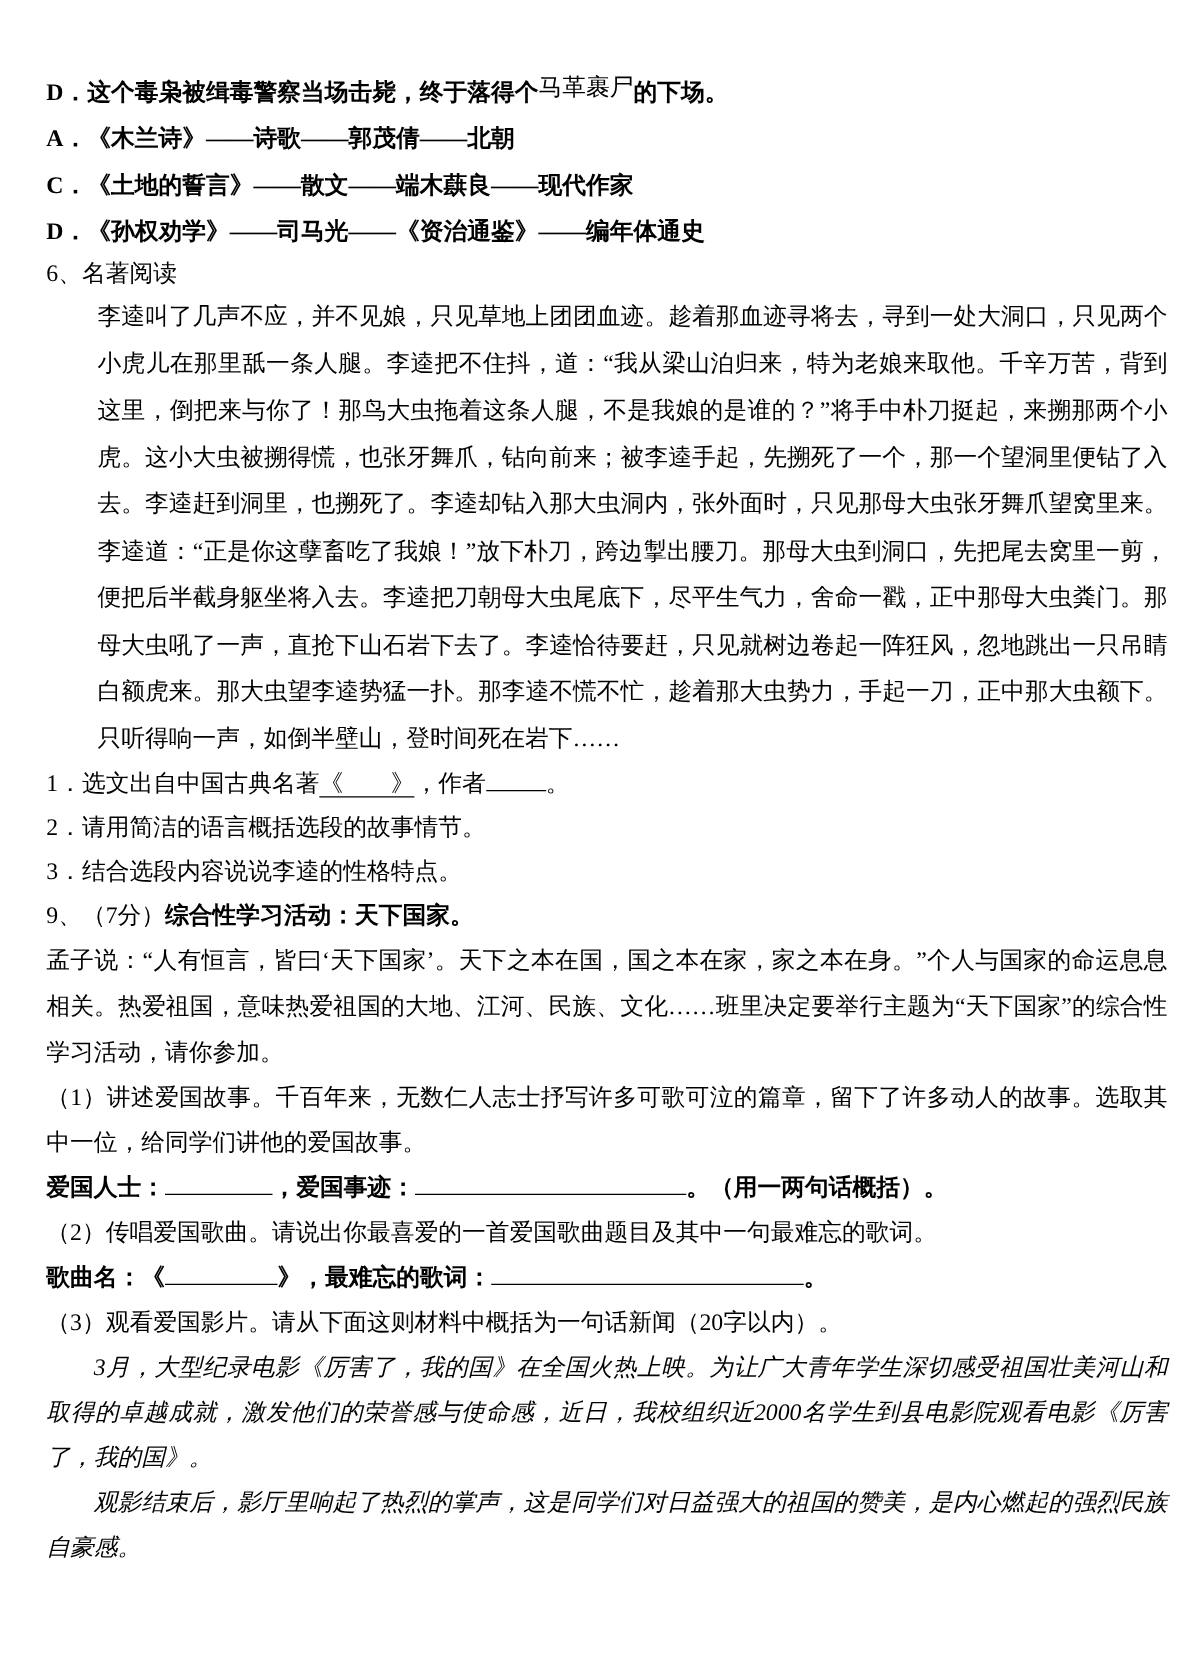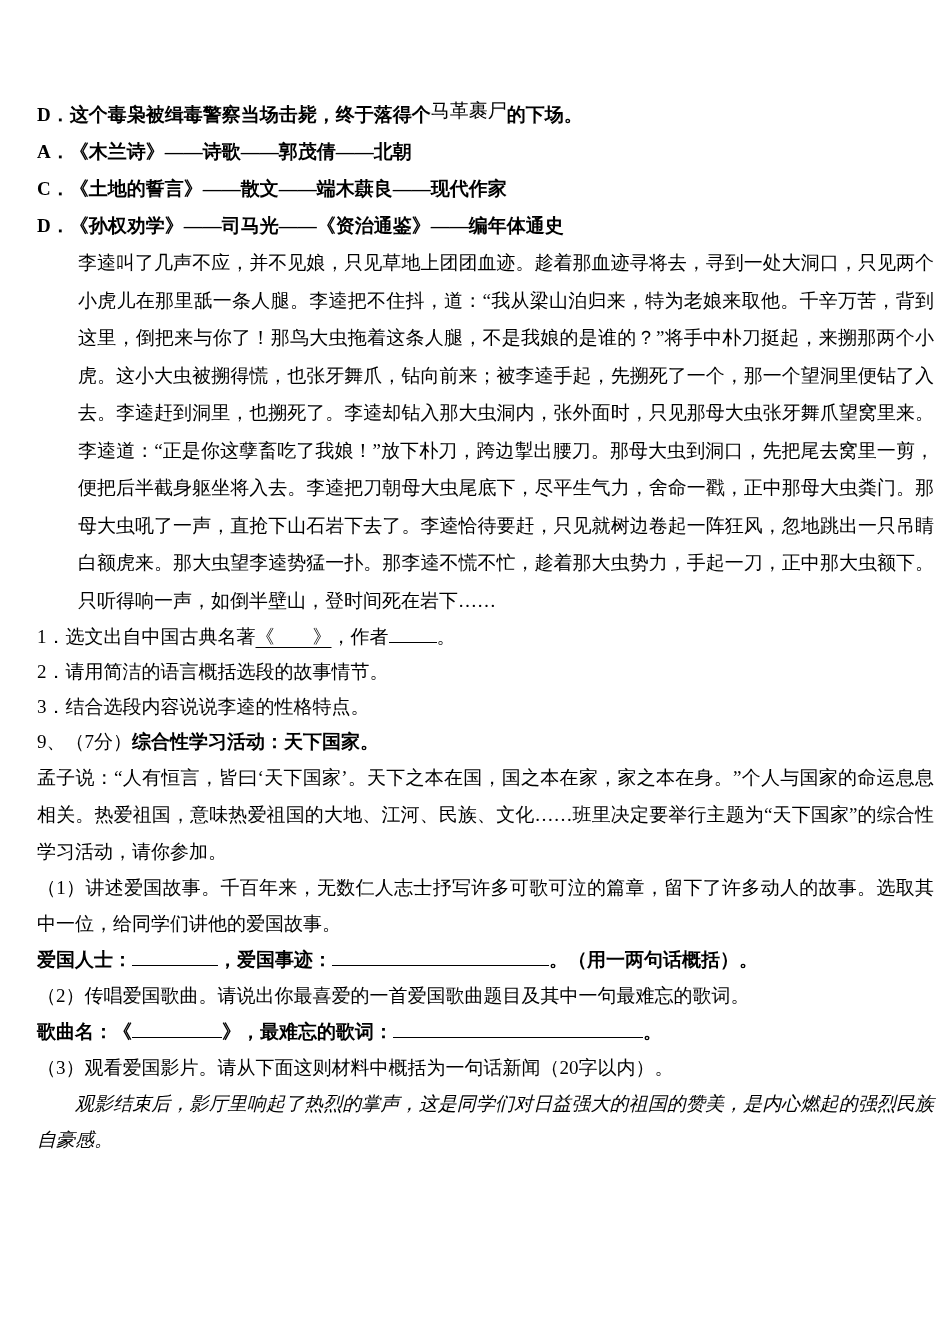--- a/index.html
+++ b/index.html
@@ -6,21 +6,21 @@
   body{
     width:950px;height:1344px;
     background:#ffffff;color:#000000;
     font-family:"Liberation Serif","DejaVu Serif",serif;
     font-size:19px;
     overflow:hidden;
   }
   .page{
     box-sizing:border-box;
     width:950px;height:1344px;
-    padding:96px 16px 0 37px;
+    padding:56px 16px 0 37px;
   }
   p{margin:0;padding:0;}
   .b{font-weight:bold;}
   .optline{line-height:37px;}
   .titleline{line-height:31px;}
   .passage{line-height:37.5px;text-align:justify;margin-left:41px;}
   .subq{line-height:35px;}
   .q7head{line-height:35px;}
   .intro{line-height:37px;text-align:justify;font-weight:normal;}
   .part{line-height:36px;text-align:justify;font-weight:normal;}
@@ -42,20 +42,21 @@
 
 <div class="page">
 
   <p class="optline b"><span>D．这个毒枭被缉毒警察当场击毙，终于落得个</span><span class="raised">马革裹尸</span><span>的下场。</span></p>
 
 
   <p class="optline b">A．《木兰诗》——诗歌——郭茂倩——北朝</p>
   <p class="optline b">C．《土地的誓言》——散文——端木蕻良——现代作家</p>
   <p class="optline b">D．《孙权劝学》——司马光——《资治通鉴》——编年体通史</p>
 
+  <p class="titleline">6、名著阅读</p>
 
   <p class="passage">李逵叫了几声不应，并不见娘，只见草地上团团血迹。趁着那血迹寻将去，寻到一处大洞口，只见两个小虎儿在那里舐一条人腿。李逵把不住抖，道：“我从梁山泊归来，特为老娘来取他。千辛万苦，背到这里，倒把来与你了！那鸟大虫拖着这条人腿，不是我娘的是谁的？”将手中朴刀挺起，来搠那两个小虎。这小大虫被搠得慌，也张牙舞爪，钻向前来；被李逵手起，先搠死了一个，那一个望洞里便钻了入去。李逵赶到洞里，也搠死了。李逵却钻入那大虫洞内，张外面时，只见那母大虫张牙舞爪望窝里来。李逵道：“正是你这孽畜吃了我娘！”放下朴刀，跨边掣出腰刀。那母大虫到洞口，先把尾去窝里一剪，便把后半截身躯坐将入去。李逵把刀朝母大虫尾底下，尽平生气力，舍命一戳，正中那母大虫粪门。那母大虫吼了一声，直抢下山石岩下去了。李逵恰待要赶，只见就树边卷起一阵狂风，忽地跳出一只吊睛白额虎来。那大虫望李逵势猛一扑。那李逵不慌不忙，趁着那大虫势力，手起一刀，正中那大虫额下。只听得响一声，如倒半壁山，登时间死在岩下……</p>
 
   <p class="subq"><span>1．选文出自中国古典名著</span><span class="ul">《　　》</span><span>，作者</span><span class="blank w48"></span><span>。</span></p>
 
   <p class="subq">2．请用简洁的语言概括选段的故事情节。</p>
   <p class="subq">3．结合选段内容说说李逵的性格特点。</p>
 
   <p class="q7head"><span>9、（7分）</span><span class="b">综合性学习活动：天下国家。</span></p>
 
@@ -64,15 +65,16 @@
   <p class="part">（1）讲述爱国故事。千百年来，无数仁人志士抒写许多可歌可泣的篇章，留下了许多动人的故事。选取其中一位，给同学们讲他的爱国故事。</p>
 
   <p class="fill"><span>爱国人士：</span><span class="blank w86"></span><span>，爱国事迹：</span><span class="blank w217"></span><span>。（用一两句话概括）。</span></p>
 
   <p class="part">（2）传唱爱国歌曲。请说出你最喜爱的一首爱国歌曲题目及其中一句最难忘的歌词。</p>
 
   <p class="fill"><span>歌曲名：《</span><span class="blank w90"></span><span>》，最难忘的歌词：</span><span class="blank w250"></span><span>。</span></p>
 
   <p class="part">（3）观看爱国影片。请从下面这则材料中概括为一句话新闻（20字以内）。</p>
 
+  <p class="kaiti">3月，大型纪录电影《厉害了，我的国》在全国火热上映。为让广大青年学生深切感受祖国壮美河山和取得的卓越成就，激发他们的荣誉感与使命感，近日，我校组织近2000名学生到县电影院观看电影《厉害了，我的国》。</p>
   <p class="kaiti">观影结束后，影厅里响起了热烈的掌声，这是同学们对日益强大的祖国的赞美，是内心燃起的强烈民族自豪感。</p>
 
 </div>
 
 </body></html>

